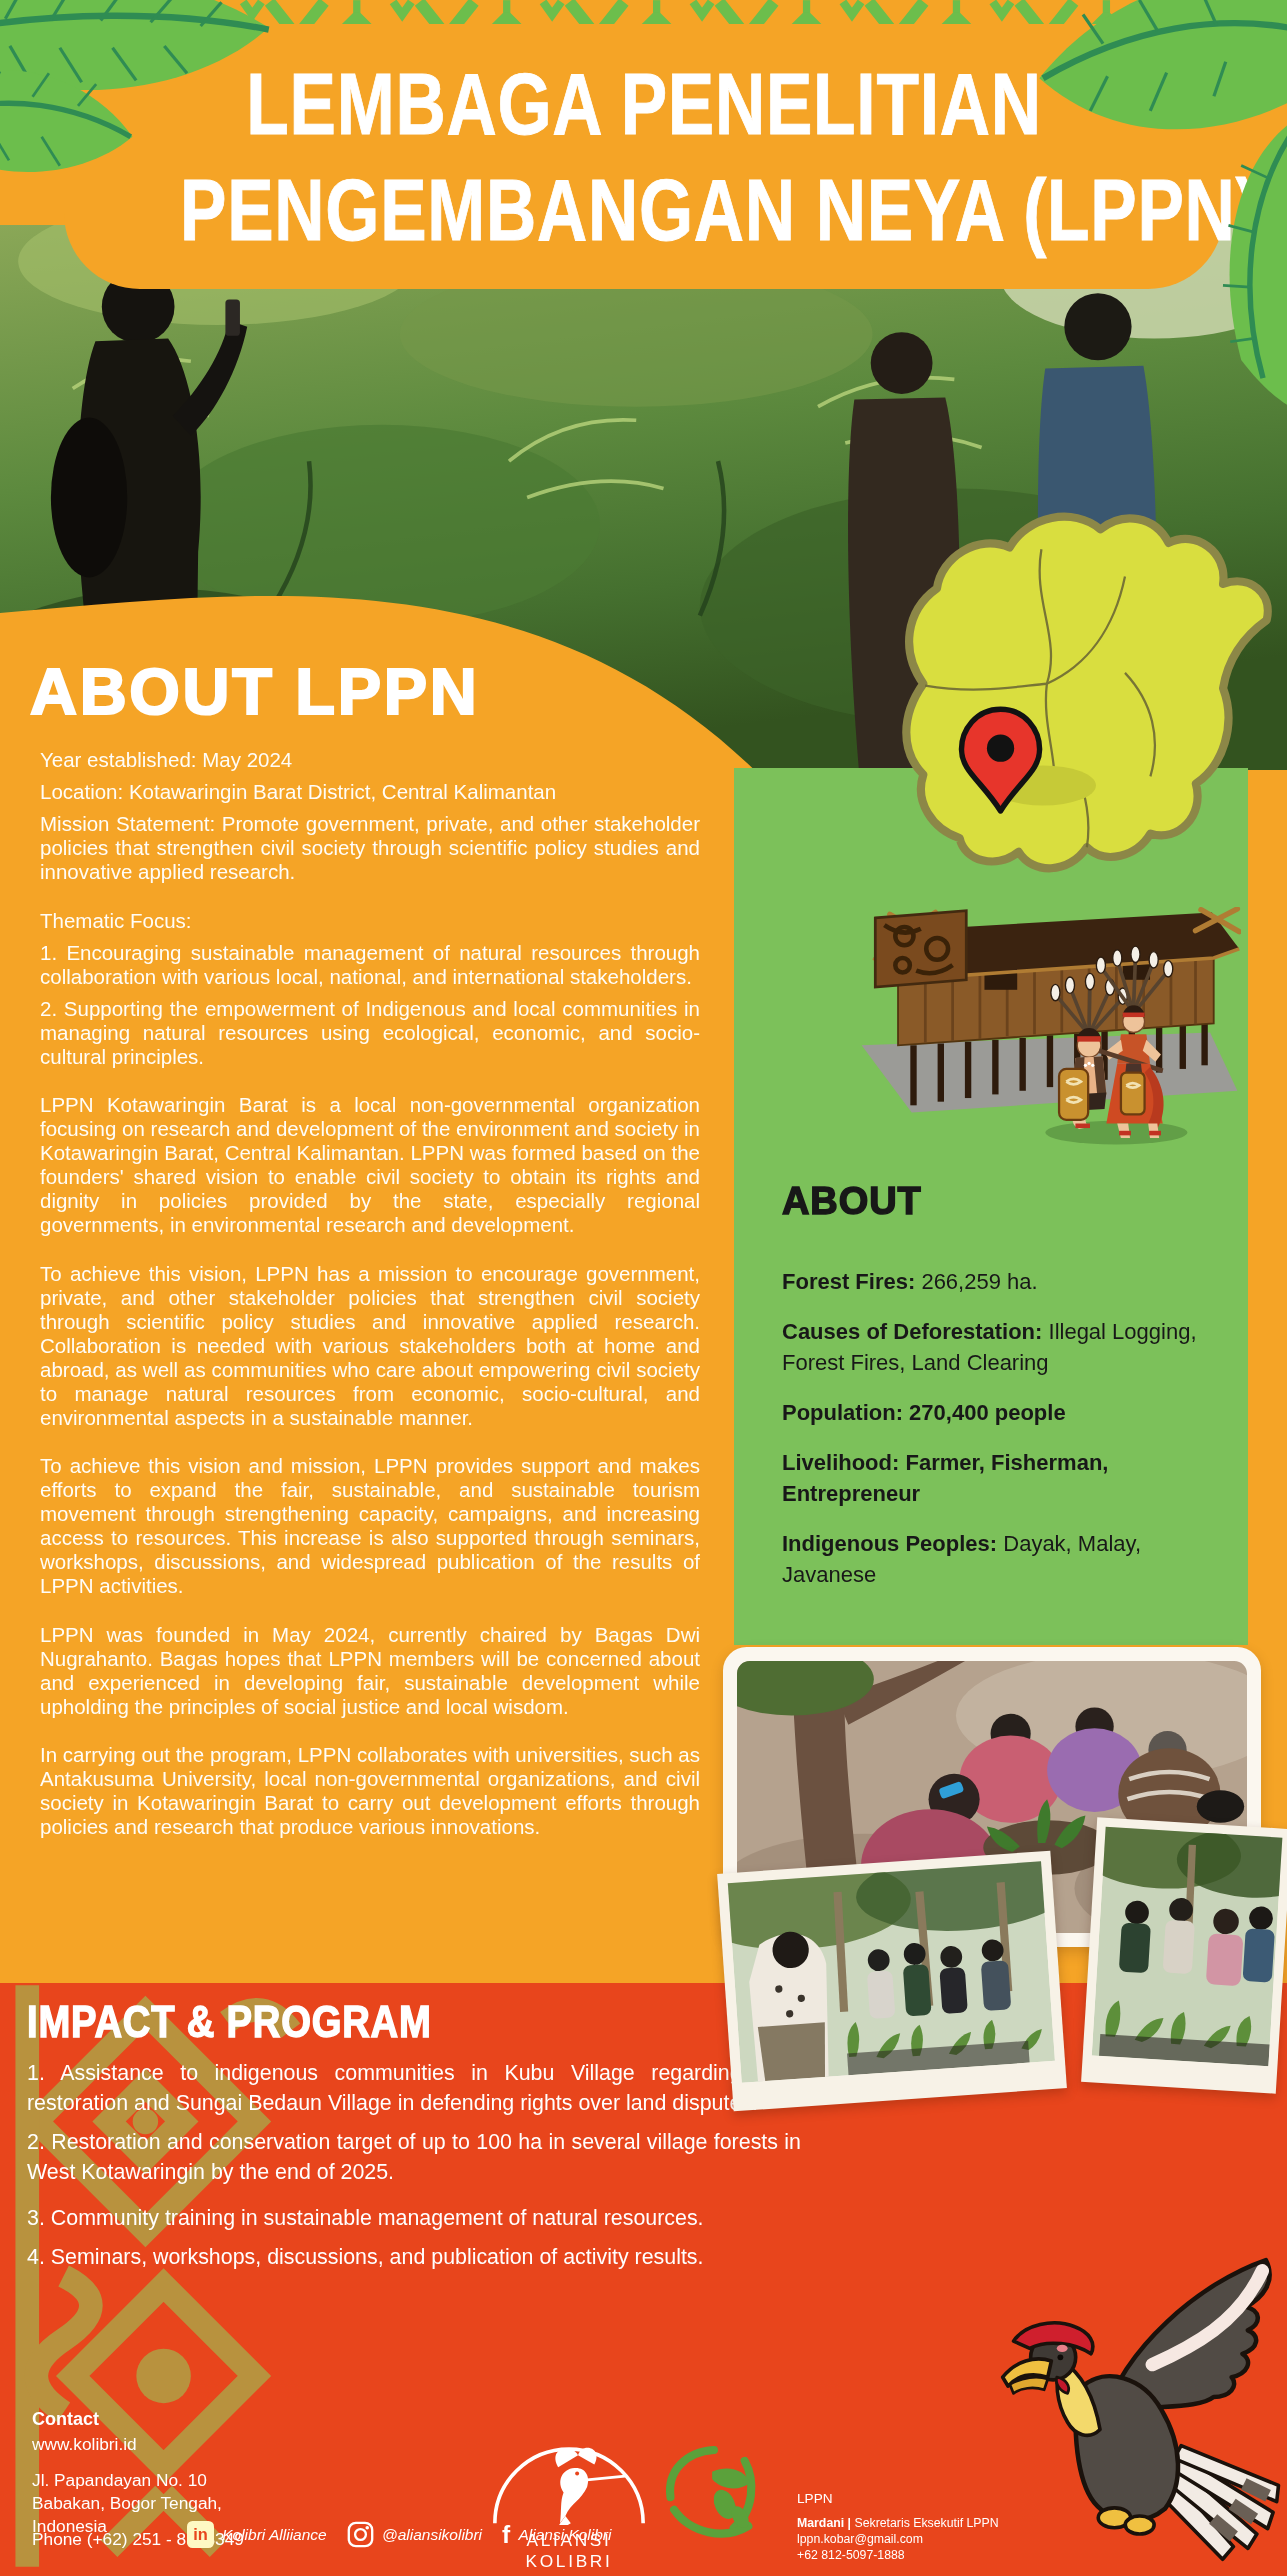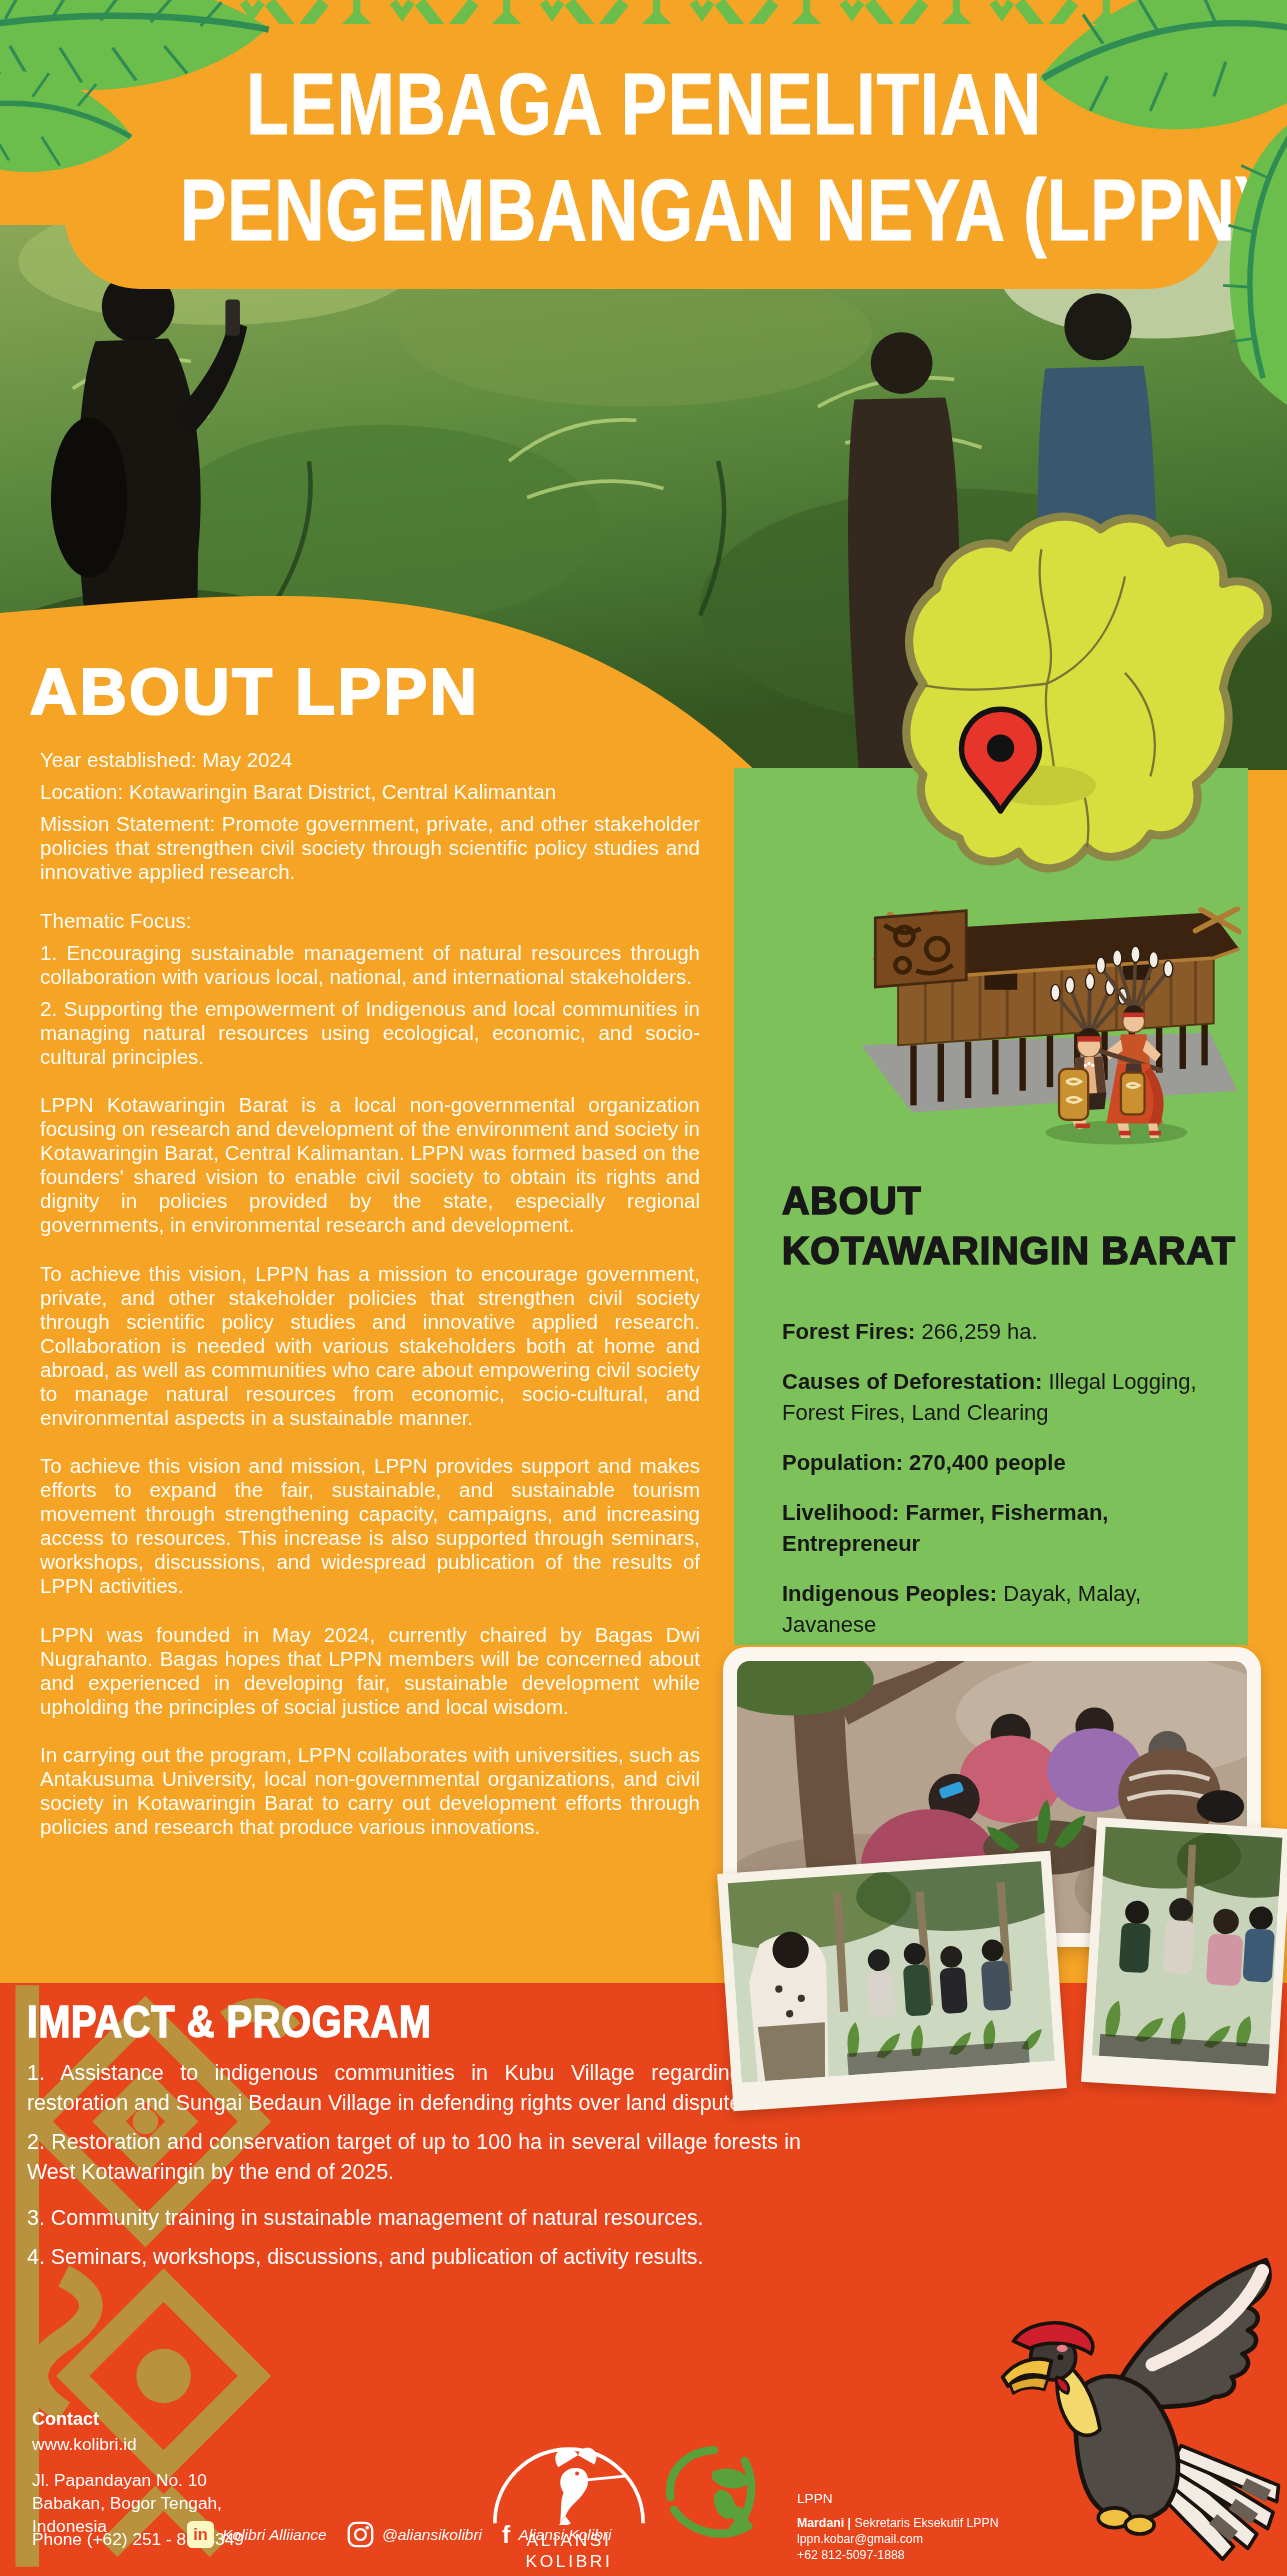--- a/index.html
+++ b/index.html
@@ -384,21 +384,20 @@
     <p class="sp">LPPN Kotawaringin Barat is a local non-governmental organization focusing on research and development of the environment and society in Kotawaringin Barat, Central Kalimantan. LPPN was formed based on the founders' shared vision to enable civil society to obtain its rights and dignity in policies provided by the state, especially regional governments, in environmental research and development.</p>
     <p class="sp">To achieve this vision, LPPN has a mission to encourage government, private, and other stakeholder policies that strengthen civil society through scientific policy studies and innovative applied research. Collaboration is needed with various stakeholders both at home and abroad, as well as communities who care about empowering civil society to manage natural resources from economic, socio-cultural, and environmental aspects in a sustainable manner.</p>
     <p class="sp">To achieve this vision and mission, LPPN provides support and makes efforts to expand the fair, sustainable, and sustainable tourism movement through strengthening capacity, campaigns, and increasing access to resources. This increase is also supported through seminars, workshops, discussions, and widespread publication of the results of LPPN activities.</p>
     <p class="sp">LPPN was founded in May 2024, currently chaired by Bagas Dwi Nugrahanto. Bagas hopes that LPPN members will be concerned about and experienced in developing fair, sustainable development while upholding the principles of social justice and local wisdom.</p>
     <p class="sp">In carrying out the program, LPPN collaborates with universities, such as Antakusuma University, local non-governmental organizations, and civil society in Kotawaringin Barat to carry out development efforts through policies and research that produce various innovations.</p>
   </div>
 
   <div class="abs kobar">
     <h2>
       <div>ABOUT</div>
-      <div>KOTAWARINGIN BARAT</div>
     </h2>
     <div class="facts">
       <p class="fact"><b>Forest Fires:</b> <span>266,259 ha.</span></p>
       <p class="fact"><b>Causes of Deforestation:</b> <span>Illegal Logging, Forest Fires, Land Clearing</span></p>
       <p class="fact all-bold"><b>Population:</b> <span>270,400 people</span></p>
       <p class="fact all-bold"><b>Livelihood:</b> <span>Farmer, Fisherman, Entrepreneur</span></p>
       <p class="fact"><b>Indigenous Peoples:</b> <span>Dayak, Malay, Javanese</span></p>
     </div>
   </div>
 

